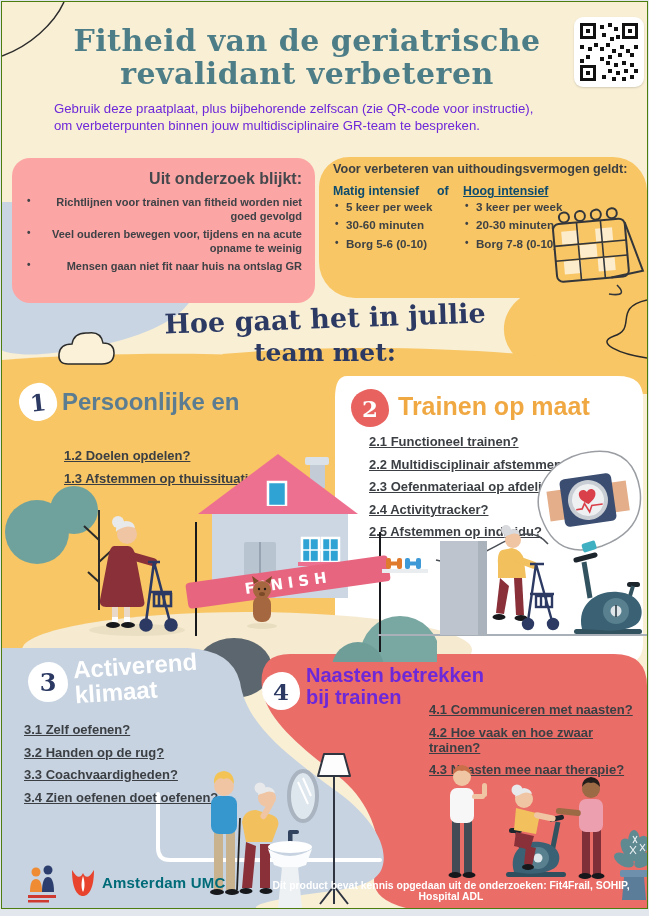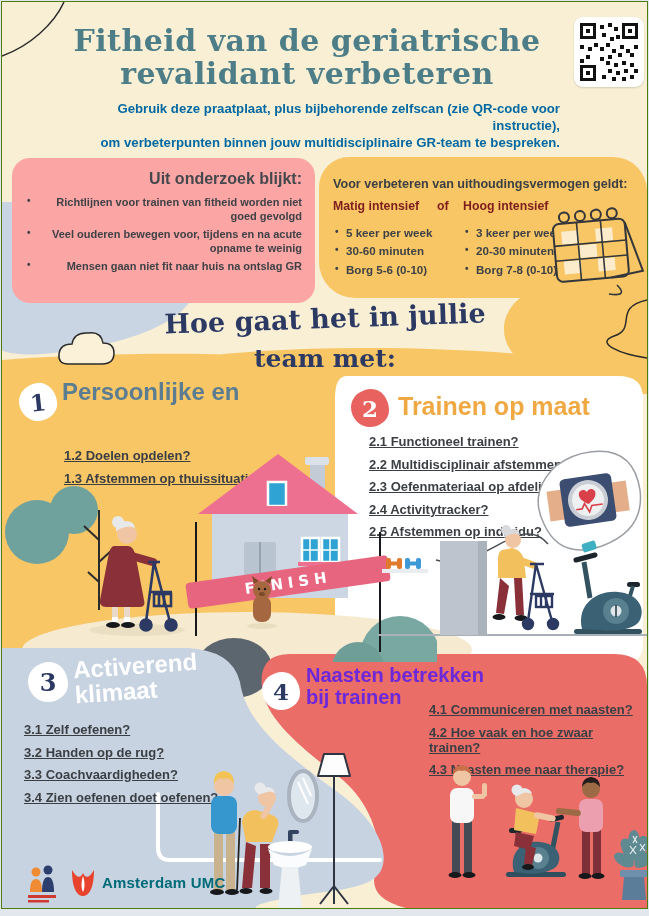--- a/index.html
+++ b/index.html
@@ -9,59 +9,59 @@
     background:#f9efd5; border:1px solid #4d7c0f; overflow:hidden;
   }
   .abs { position:absolute; }
   svg { display:block; }
 
   
   .title { left:70px; top:22px; width:470px; text-align:center;
     font-family:"DejaVu Serif", serif; font-weight:700; color:#4d7e87;
     font-size:30px; line-height:1.1; letter-spacing:0.5px; }
   .title span { display:block; }
-  .subtitle { left:52px; top:98px; width:506px; text-align:right;
-    font-size:13.2px; font-weight:700; color:#0369a1; line-height:1.3; }
+  .subtitle { left:52px; top:98px; width:506px; text-align:left;
+    font-size:13.2px; font-weight:400; color:#6d28d9; line-height:1.3; }
   .qr-card { left:572px; top:15px; width:70px; height:70px; background:#fff;
     border-radius:9px; box-shadow:0 1px 2px rgba(0,0,0,.15); padding:6px; box-sizing:border-box; }
 
   
   .research-box { left:10px; top:156px; width:303px; height:145px;
     background:#fca5a5; border-radius:18px; padding:12px 13px; box-sizing:border-box;text-align:right; }
   .box-title { font-size:16px; font-weight:700; color:#44484c; margin:0 0 7px 0; }
   .box-list { list-style:none; margin:0; padding:0; font-size:11px; font-weight:700; color:#3e4246; }
   .box-list li { position:relative; padding-left:13px; margin-bottom:4px; line-height:1.28; }
   .box-list li::before { content:"•"; position:absolute; left:2px; top:0; font-size:10px; }
 
   .endurance-box { left:317px; top:155px; width:328px; height:141px;
-    background:#f8c664; border-radius:30px 34px 28px 36px; padding:20px 14px; box-sizing:border-box; }
+    background:#f8c664; border-radius:30px 34px 28px 36px; padding:5px 14px; box-sizing:border-box; }
   .endurance-title { font-size:12.6px; font-weight:700; color:#3c4044; margin:0 0 8px 0; }
-  .col-headers { display:flex; font-size:12.3px; font-weight:700; color:#7f1d1d; margin-bottom:13px; }
-  .col-headers .h1 { width:104px; } .col-headers .of { width:26px; } .col-headers .h2 { width:120px; }
+  .col-headers { display:flex; font-size:12.3px; font-weight:700; color:#0c4a6e; margin-bottom:2px; }
+  .col-headers .h1 { width:104px; } .col-headers .of { width:26px; } .col-headers .h2 { width:120px;text-decoration:underline; }
   .col-lists { display:flex; }
   .col-lists ul { width:130px; font-size:11.6px; font-weight:600; }
   .col-lists .box-list li { margin-bottom:3.5px; }
 
   
   .team-q { left:88px; top:301px; width:470px; text-align:center;
     font-family:"DejaVu Serif", serif; font-weight:700; color:#2c3a63; }
   .team-q .l1 { display:block; font-size:27px; transform:rotate(-2deg); }
-  .team-q .l2 { display:block; font-size:25px; margin-top:10px; }
+  .team-q .l2 { display:block; font-size:25px; margin-top:4px; }
 
   
   .numblob { display:flex; align-items:center; justify-content:center;
     font-family:"DejaVu Serif", serif; font-weight:700;
     border-radius:54% 46% 50% 50% / 48% 56% 44% 52%; }
   .nb-white { background:#fff; color:#2c3a63; }
   .nb-coral { background:#e8635f; color:#fff; }
 
   
   .sec-items { list-style:none; margin:0; padding:0; font-size:13px; font-weight:600; color:#3b3f43; }
   .sec-items li { margin-bottom:7.5px;text-decoration:underline; }
-  .s1-title { left:60px; top:377px; font-size:24px; font-weight:700; color:#5c7d91; line-height:1.06; }
+  .s1-title { left:60px; top:387px; font-size:24px; font-weight:700; color:#5c7d91; line-height:1.06; }
   .s1-title span, .s3-title span, .s4-title span { display:block; }
   .s2-title { left:396px; top:390px; font-size:25px; font-weight:700; color:#f0a843; }
   .s3-title { left:72px; top:652px; font-size:24px; font-weight:700; color:#fff; transform:rotate(-4deg); line-height:1.04; }
   .s4-title { left:304px; top:662px; font-size:20px; font-weight:700; color:#6d28d9; line-height:1.1; }
 
   
   .umc-label { left:100px; top:872px; font-size:15px; font-weight:700; color:#006b78; letter-spacing:0.2px; }
   .footer-note { left:255px; top:878px; width:388px; text-align:center;
     font-size:10.4px; font-weight:600; color:#fff; }
 </style>
@@ -480,14 +480,15 @@
     <path d="M16,28 C16,17 18.5,13 22,13 C25.5,13 28,17 28,28 Z" fill="#2c3e6e"></path>
     <rect x="2" y="31" width="28" height="3" fill="#cf3a30"></rect>
     <rect x="2" y="36" width="21" height="2.5" fill="#cf3a30"></rect>
     <g transform="translate(44,4)">
       <path d="M2,2 C2,20 7,28 13,28 C19,28 24,20 24,2 C19,10 16,11 13,5 C10,11 7,10 2,2 Z" fill="#e8432d"></path>
       <path d="M13,8 C11,14 11,20 13,24 C15,20 15,14 13,8 Z" fill="#fff"></path>
     </g>
   </svg>
   <div class="abs umc-label">Amsterdam UMC</div>
 
+  <div class="abs footer-note">Dit product bevat kennis opgedaan uit de onderzoeken: Fit4Frail, SOHIP, Hospital ADL</div>
 
 </div>
 
 </body></html>

